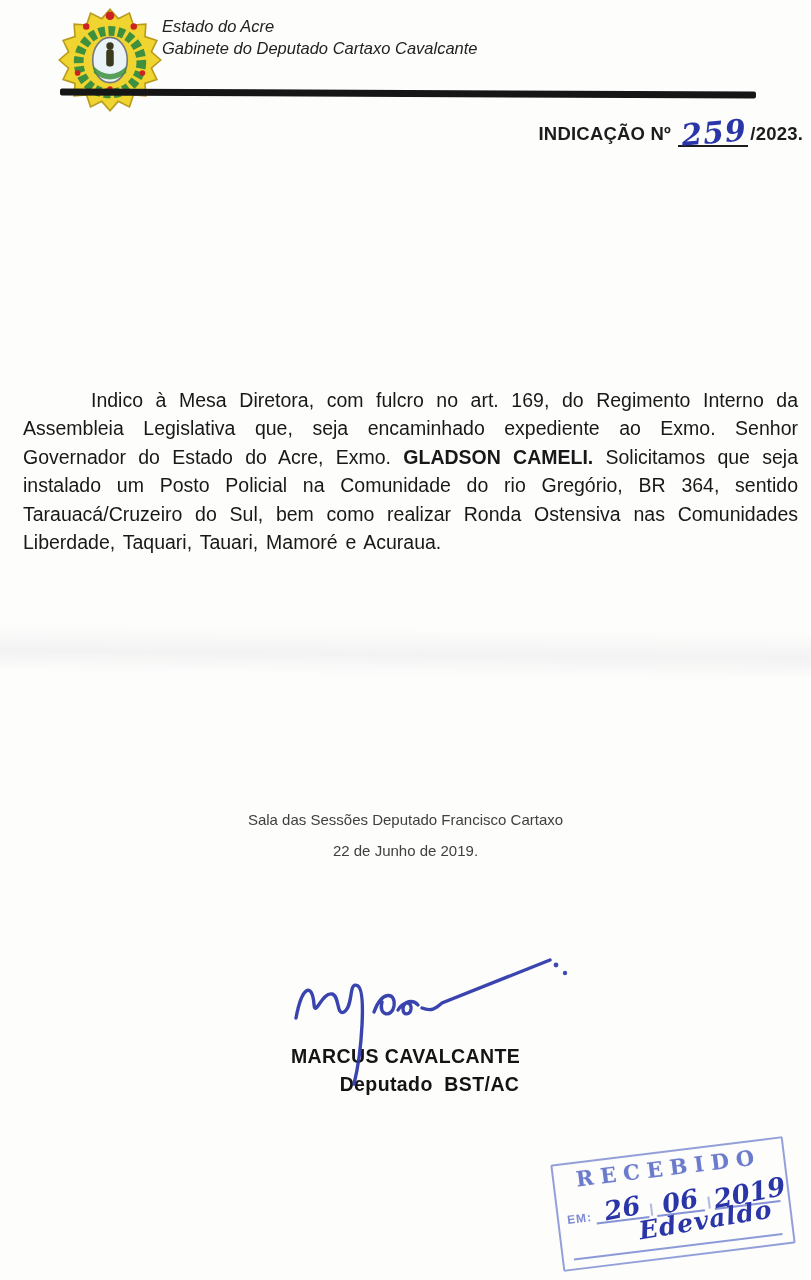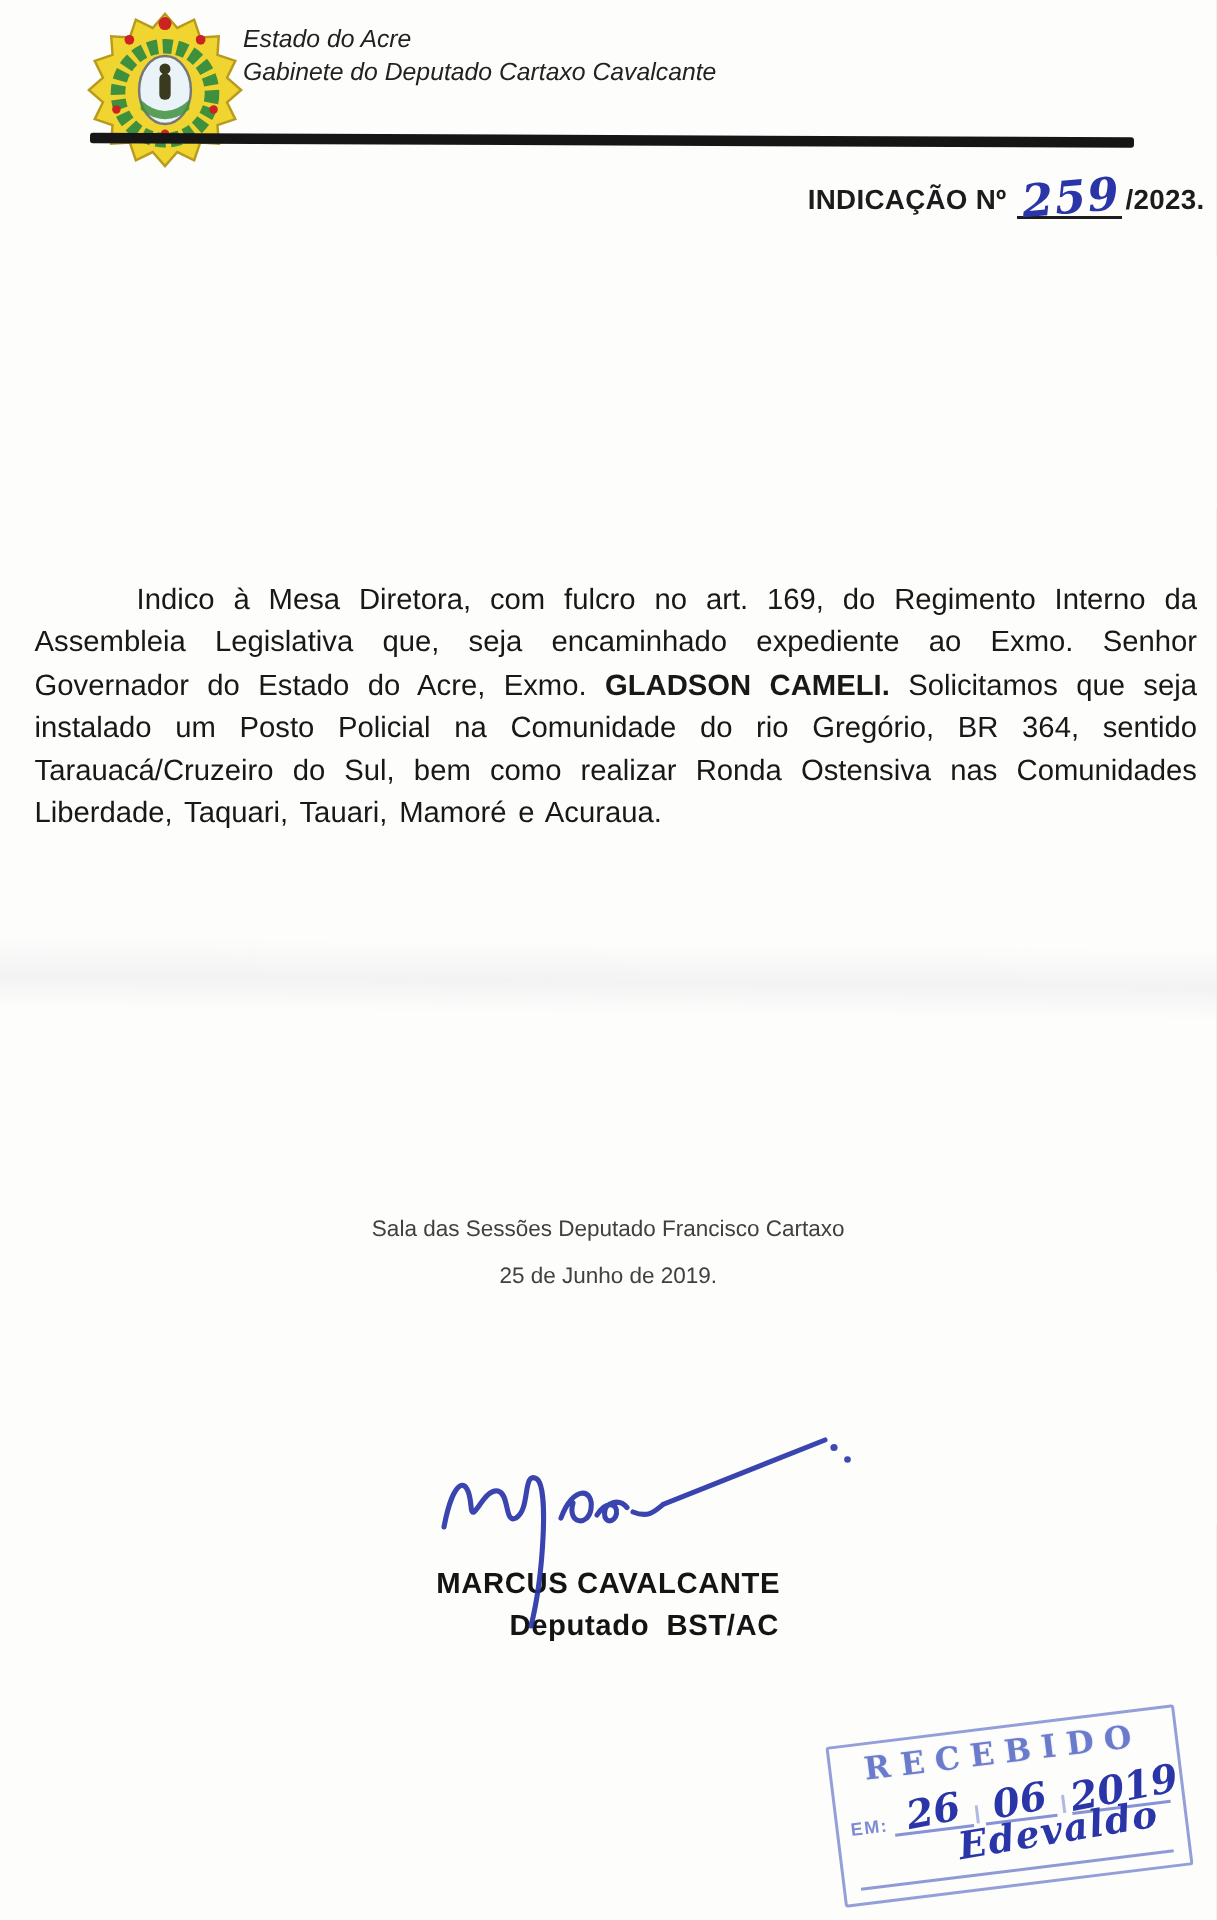--- a/index.html
+++ b/index.html
@@ -134,21 +134,21 @@
     <span>INDICAÇÃO Nº</span>
     <span class="num-slot"><span class="hw">259</span></span><span>/2023.</span>
   </div>
 
   <p class="body-text"><span>Indico à Mesa Diretora, com fulcro no art. 169, do Regimento Interno da Assembleia Legislativa que, seja encaminhado expediente ao Exmo. Senhor Governador do Estado do Acre, Exmo. </span><span class="bold">GLADSON CAMELI.</span><span> Solicitamos que seja instalado um Posto Policial na Comunidade do rio Gregório, BR 364, sentido Tarauacá/Cruzeiro do Sul, bem como realizar Ronda Ostensiva nas Comunidades Liberdade, Taquari, Tauari, Mamoré e Acuraua.</span></p>
 
   <div class="crease"></div>
 
   <div class="closing">
     <div>Sala das Sessões Deputado Francisco Cartaxo</div>
-    <div>25 de Junho de 2019.</div>
+    <div>22 de Junho de 2019.</div>
   </div>
 
   <svg class="signature-svg" width="300" height="140" viewBox="0 0 300 140">
     <g fill="none" stroke="#2a35a8" stroke-width="3.4" stroke-linecap="round" opacity=".92">
       <path d="M14,70 C20,38 30,34 32,56 C33,70 40,44 50,46 C58,48 54,68 62,64 C72,58 66,32 76,38 C84,44 80,104 72,136"></path>
       <path d="M92,64 C100,42 114,44 112,58 C110,70 96,68 100,54"></path>
       <path d="M116,62 C122,52 130,54 129,61 C128,67 121,68 121,61 C121,53 131,51 136,57"></path>
       <path d="M140,60 C150,64 154,60 160,55 L268,12"></path>
     </g>
     <circle cx="274" cy="17" r="2.4" fill="#2a35a8" opacity=".9"></circle>

